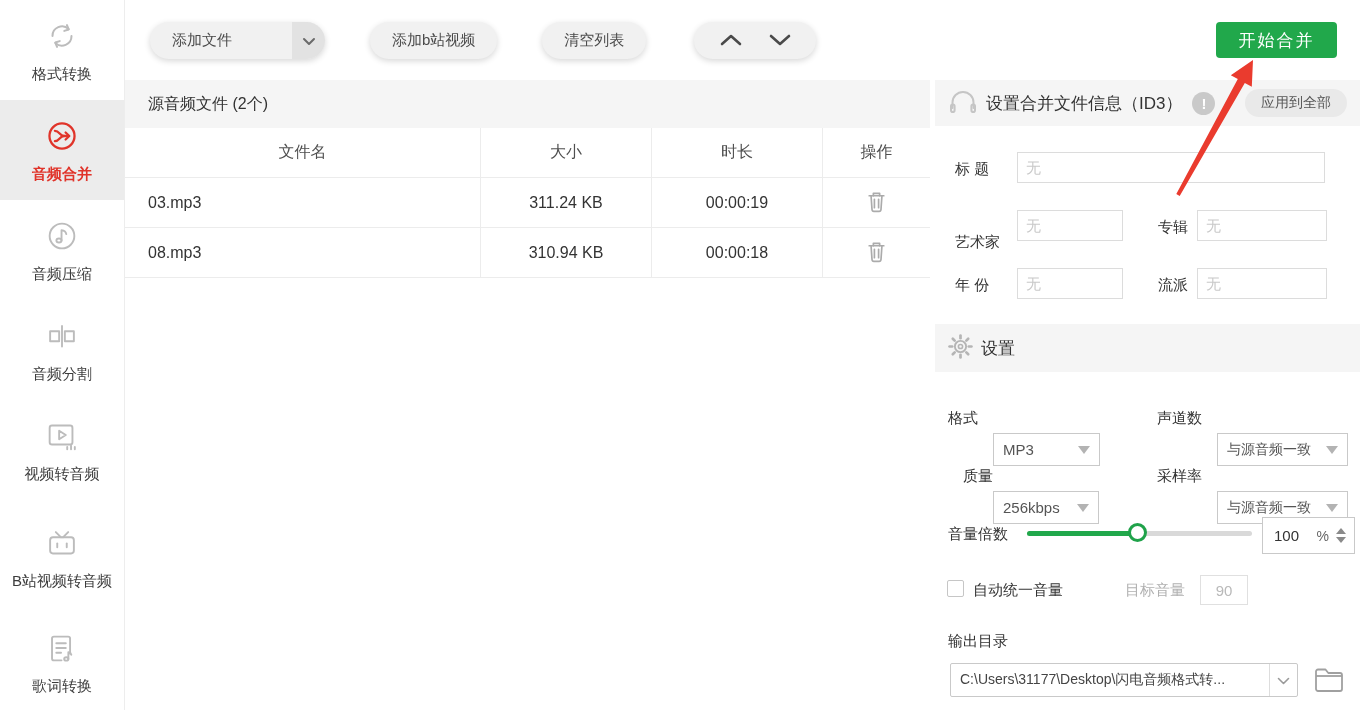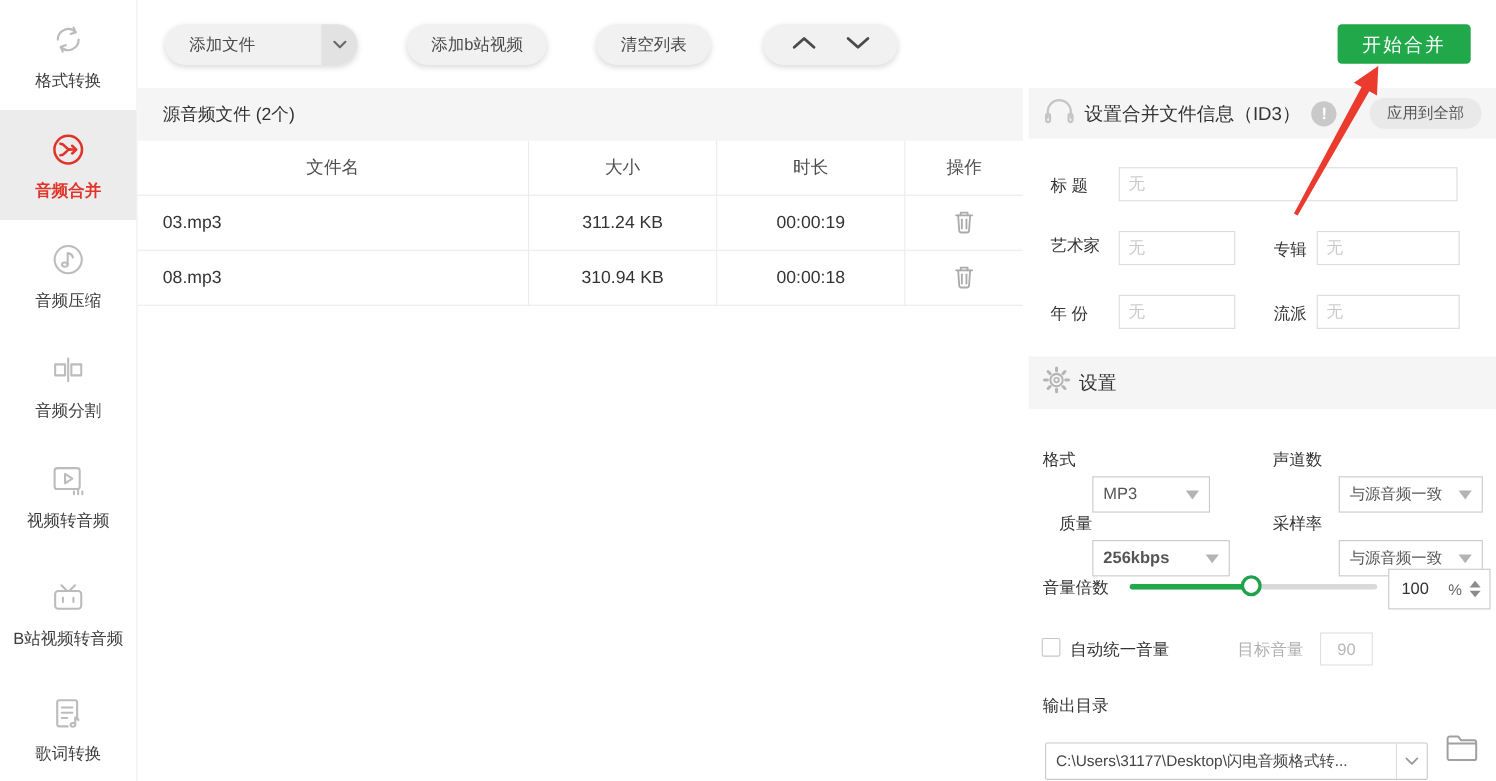--- a/index.html
+++ b/index.html
@@ -95,21 +95,21 @@
   .checkbox { position:absolute; left:12px; top:500px; width:17px; height:17px;
     border:1px solid #c6c6c6; border-radius:2px; background:#fff; cursor:pointer; }
   .auto-lbl { left:38px; top:501px; }
   .target-lbl { left:190px; top:501px; color:#b0b0b0; }
   .target-box { position:absolute; left:265px; top:495px; width:48px; height:30px;
     border:1px solid #e0e0e0; display:flex; align-items:center; justify-content:center;
     font-size:15px; color:#b9b9b9; background:#fff; }
 
   .out-lbl { left:13px; top:552px; }
   .path-combo { position:absolute; left:15px; top:583px; width:348px; height:34px;
-    border:1px solid #c9c9c9; border-radius:2px; display:flex; align-items:stretch; background:#fff;margin-top:12px; }
+    border:1px solid #c9c9c9; border-radius:2px; display:flex; align-items:stretch; background:#fff; }
   .path-text { flex:1; min-width:0; display:flex; align-items:center; padding:0 9px;
     font-size:14px; color:#444; white-space:nowrap; overflow:hidden; }
   .path-caret { width:28px; border-left:1px solid #ddd; display:flex; align-items:center;
     justify-content:center; cursor:pointer; flex:none; }
   .folder-btn { position:absolute; left:377px; top:585px; width:33px; height:30px;
     background:none; border:none; cursor:pointer; display:flex; align-items:center; justify-content:center; }
 
   .arrow-overlay { position:absolute; left:1160px; top:50px; width:120px; height:160px;
     z-index:10; pointer-events:none; }
 </style>
@@ -310,21 +310,21 @@
           <span class="id3-title">设置合并文件信息（ID3）</span>
           <span class="warn">!</span>
           <button class="apply-pill">
             <span>应用到全部</span>
           </button>
         </div>
 
         <span class="f-label" style="left:20px; top:80px;">标 题</span>
         <input class="f-input" style="left: 82px; top: 72px; width: 308px;" placeholder="无">
 
-        <span class="f-label" style="left:20px; top:134px;">艺术家</span>
+        <span class="f-label" style="left:20px; top:153px;">艺术家</span>
         <input class="f-input" style="left: 82px; top: 130px; width: 106px;" placeholder="无">
         <span class="f-label" style="left:223px; top:138px;">专辑</span>
         <input class="f-input" style="left: 262px; top: 130px; width: 130px;" placeholder="无">
 
         <span class="f-label" style="left:20px; top:196px;">年 份</span>
         <input class="f-input" style="left: 82px; top: 188px; width: 106px;" placeholder="无">
         <span class="f-label" style="left:223px; top:196px;">流派</span>
         <input class="f-input" style="left: 262px; top: 188px; width: 130px;" placeholder="无">
 
         <div class="bar settings-bar">
@@ -352,21 +352,21 @@
           <span>MP3</span>
           <span class="caret"></span>
         </div>
         <span class="s-label" style="left:222px; top:329px;">声道数</span>
         <div class="dropdown" style="left:282px; top:321px; width:131px; font-size:14px;">
           <span>与源音频一致</span>
           <span class="caret"></span>
         </div>
 
         <span class="s-label" style="left:28px; top:387px;">质量</span>
-        <div class="dropdown" style="left:58px; top:379px; width:125px;font-weight:bold;">
+        <div class="dropdown" style="left:58px; top:379px; width:106px;">
           <span>256kbps</span>
           <span class="caret"></span>
         </div>
         <span class="s-label" style="left:222px; top:387px;">采样率</span>
         <div class="dropdown" style="left:282px; top:379px; width:131px; font-size:14px;">
           <span>与源音频一致</span>
           <span class="caret"></span>
         </div>
 
         <span class="s-label" style="left:13px; top:445px;">音量倍数</span>

